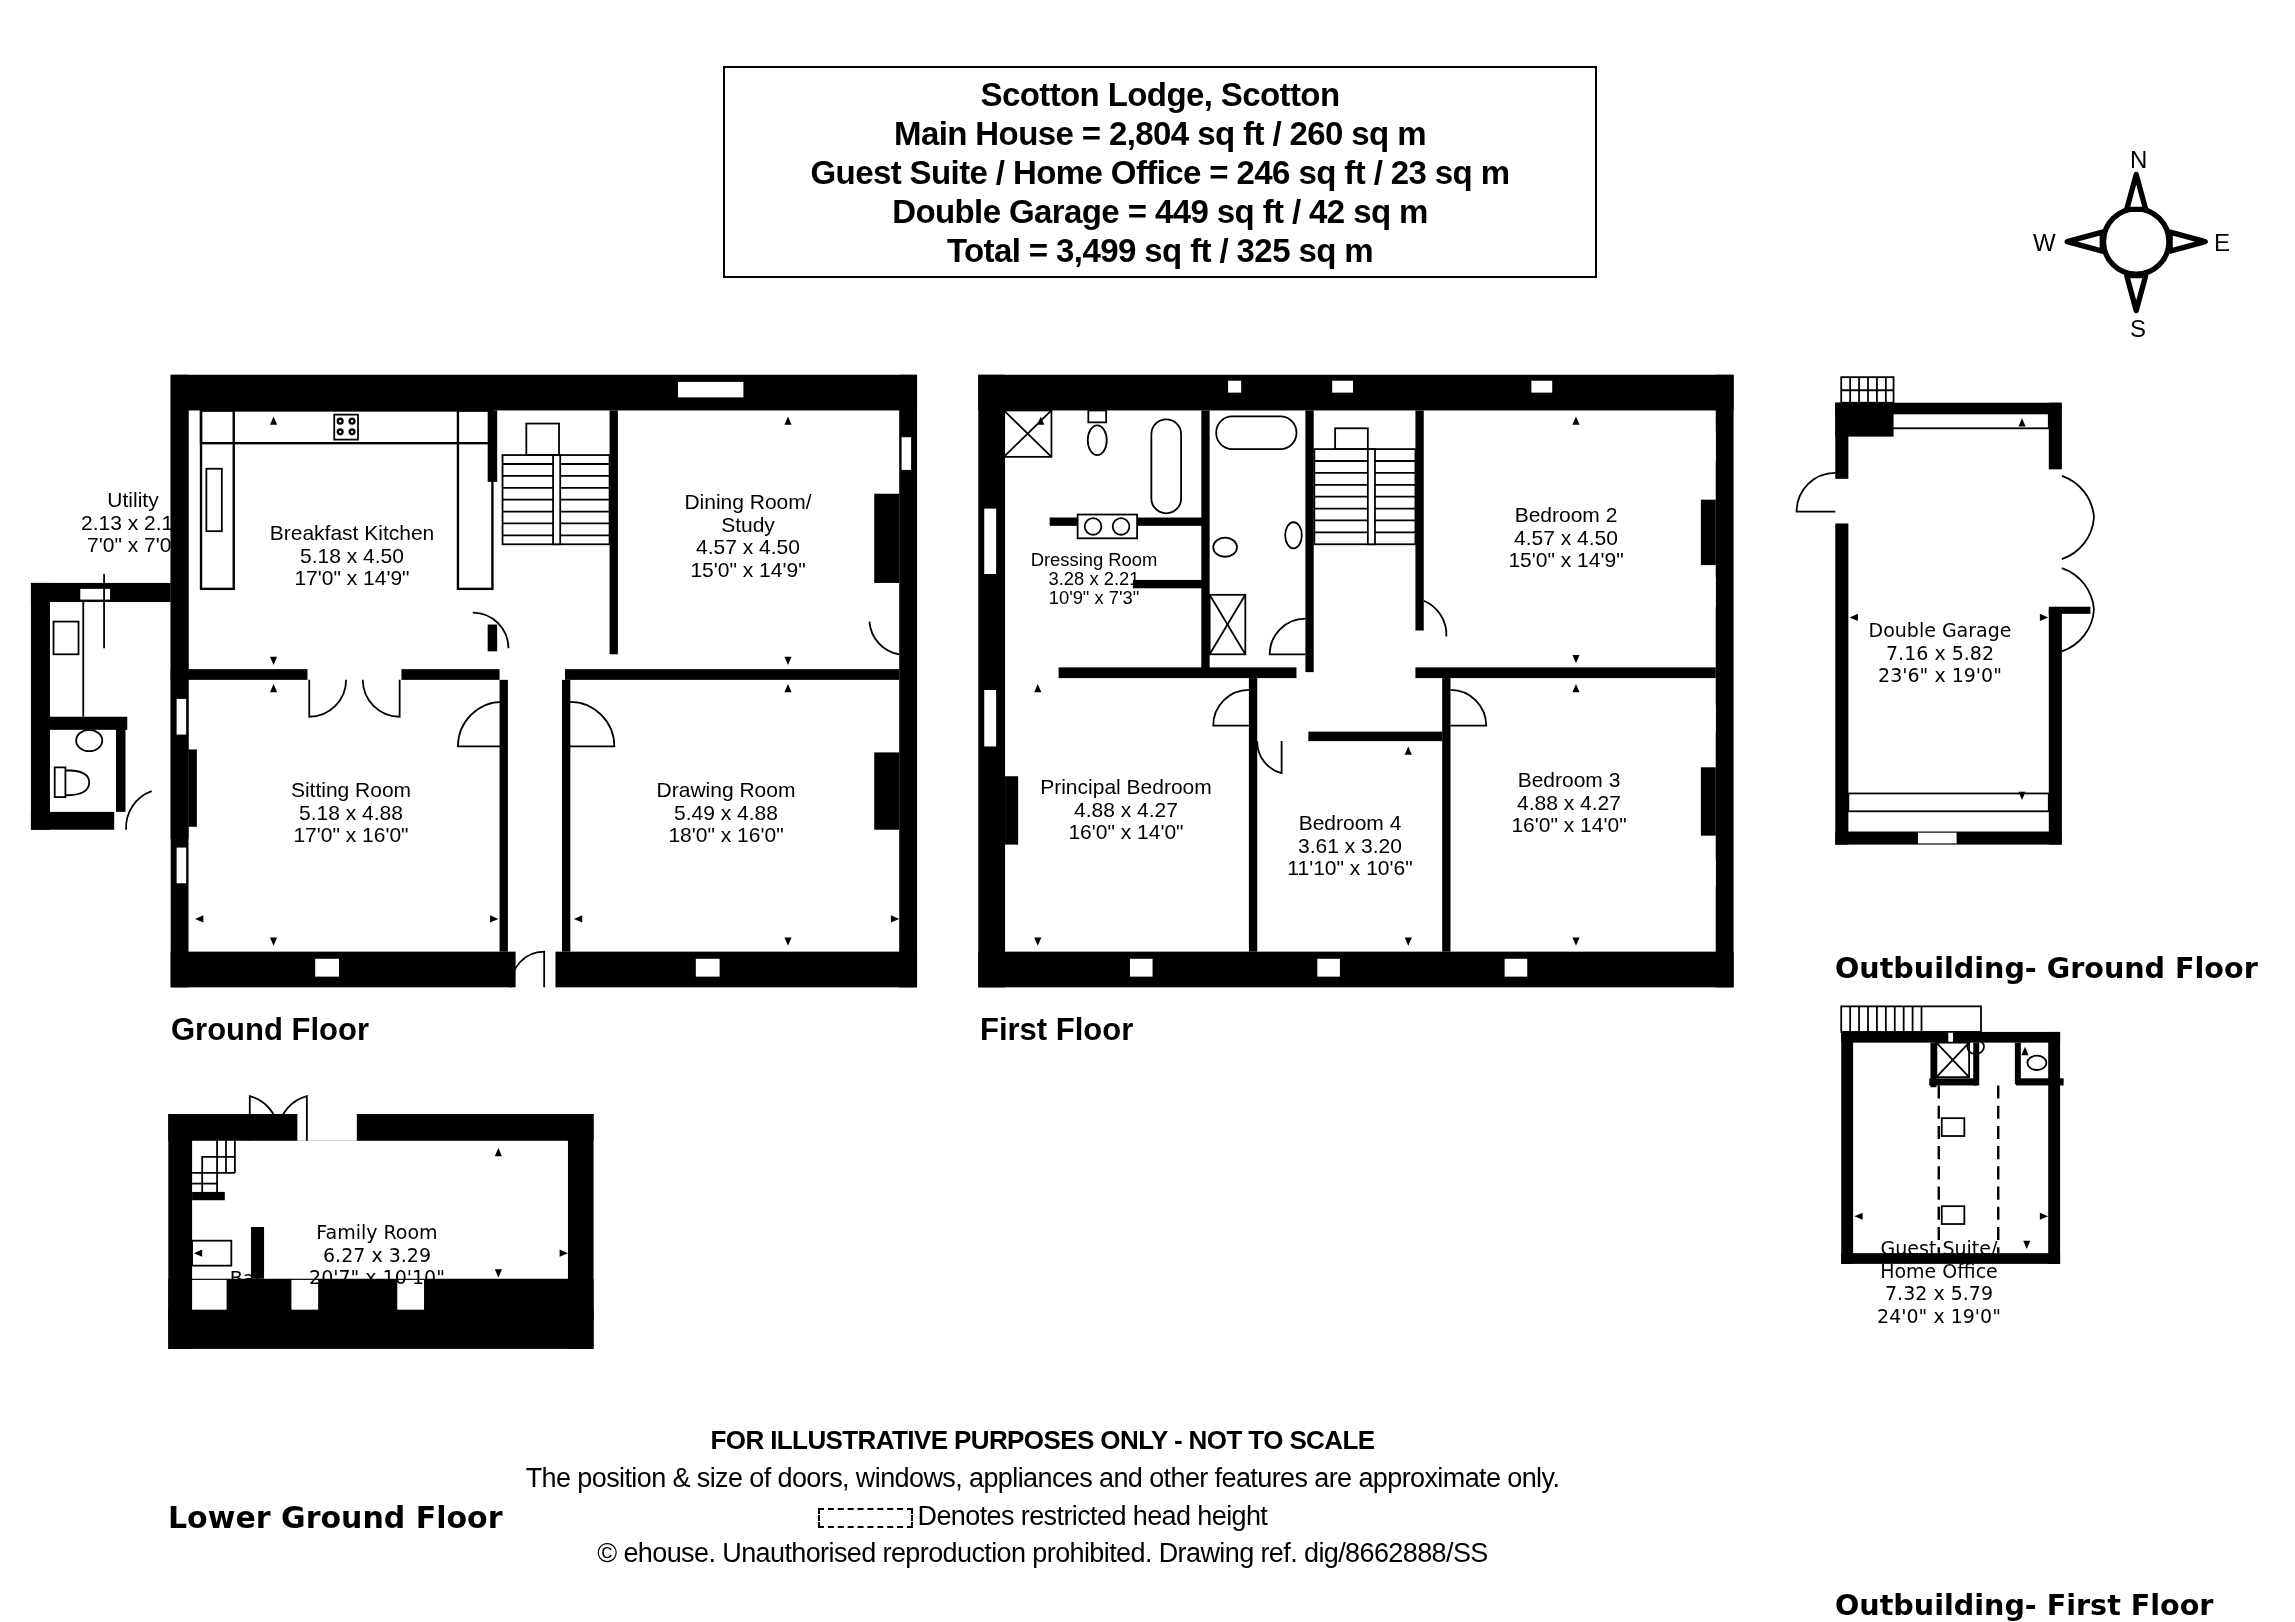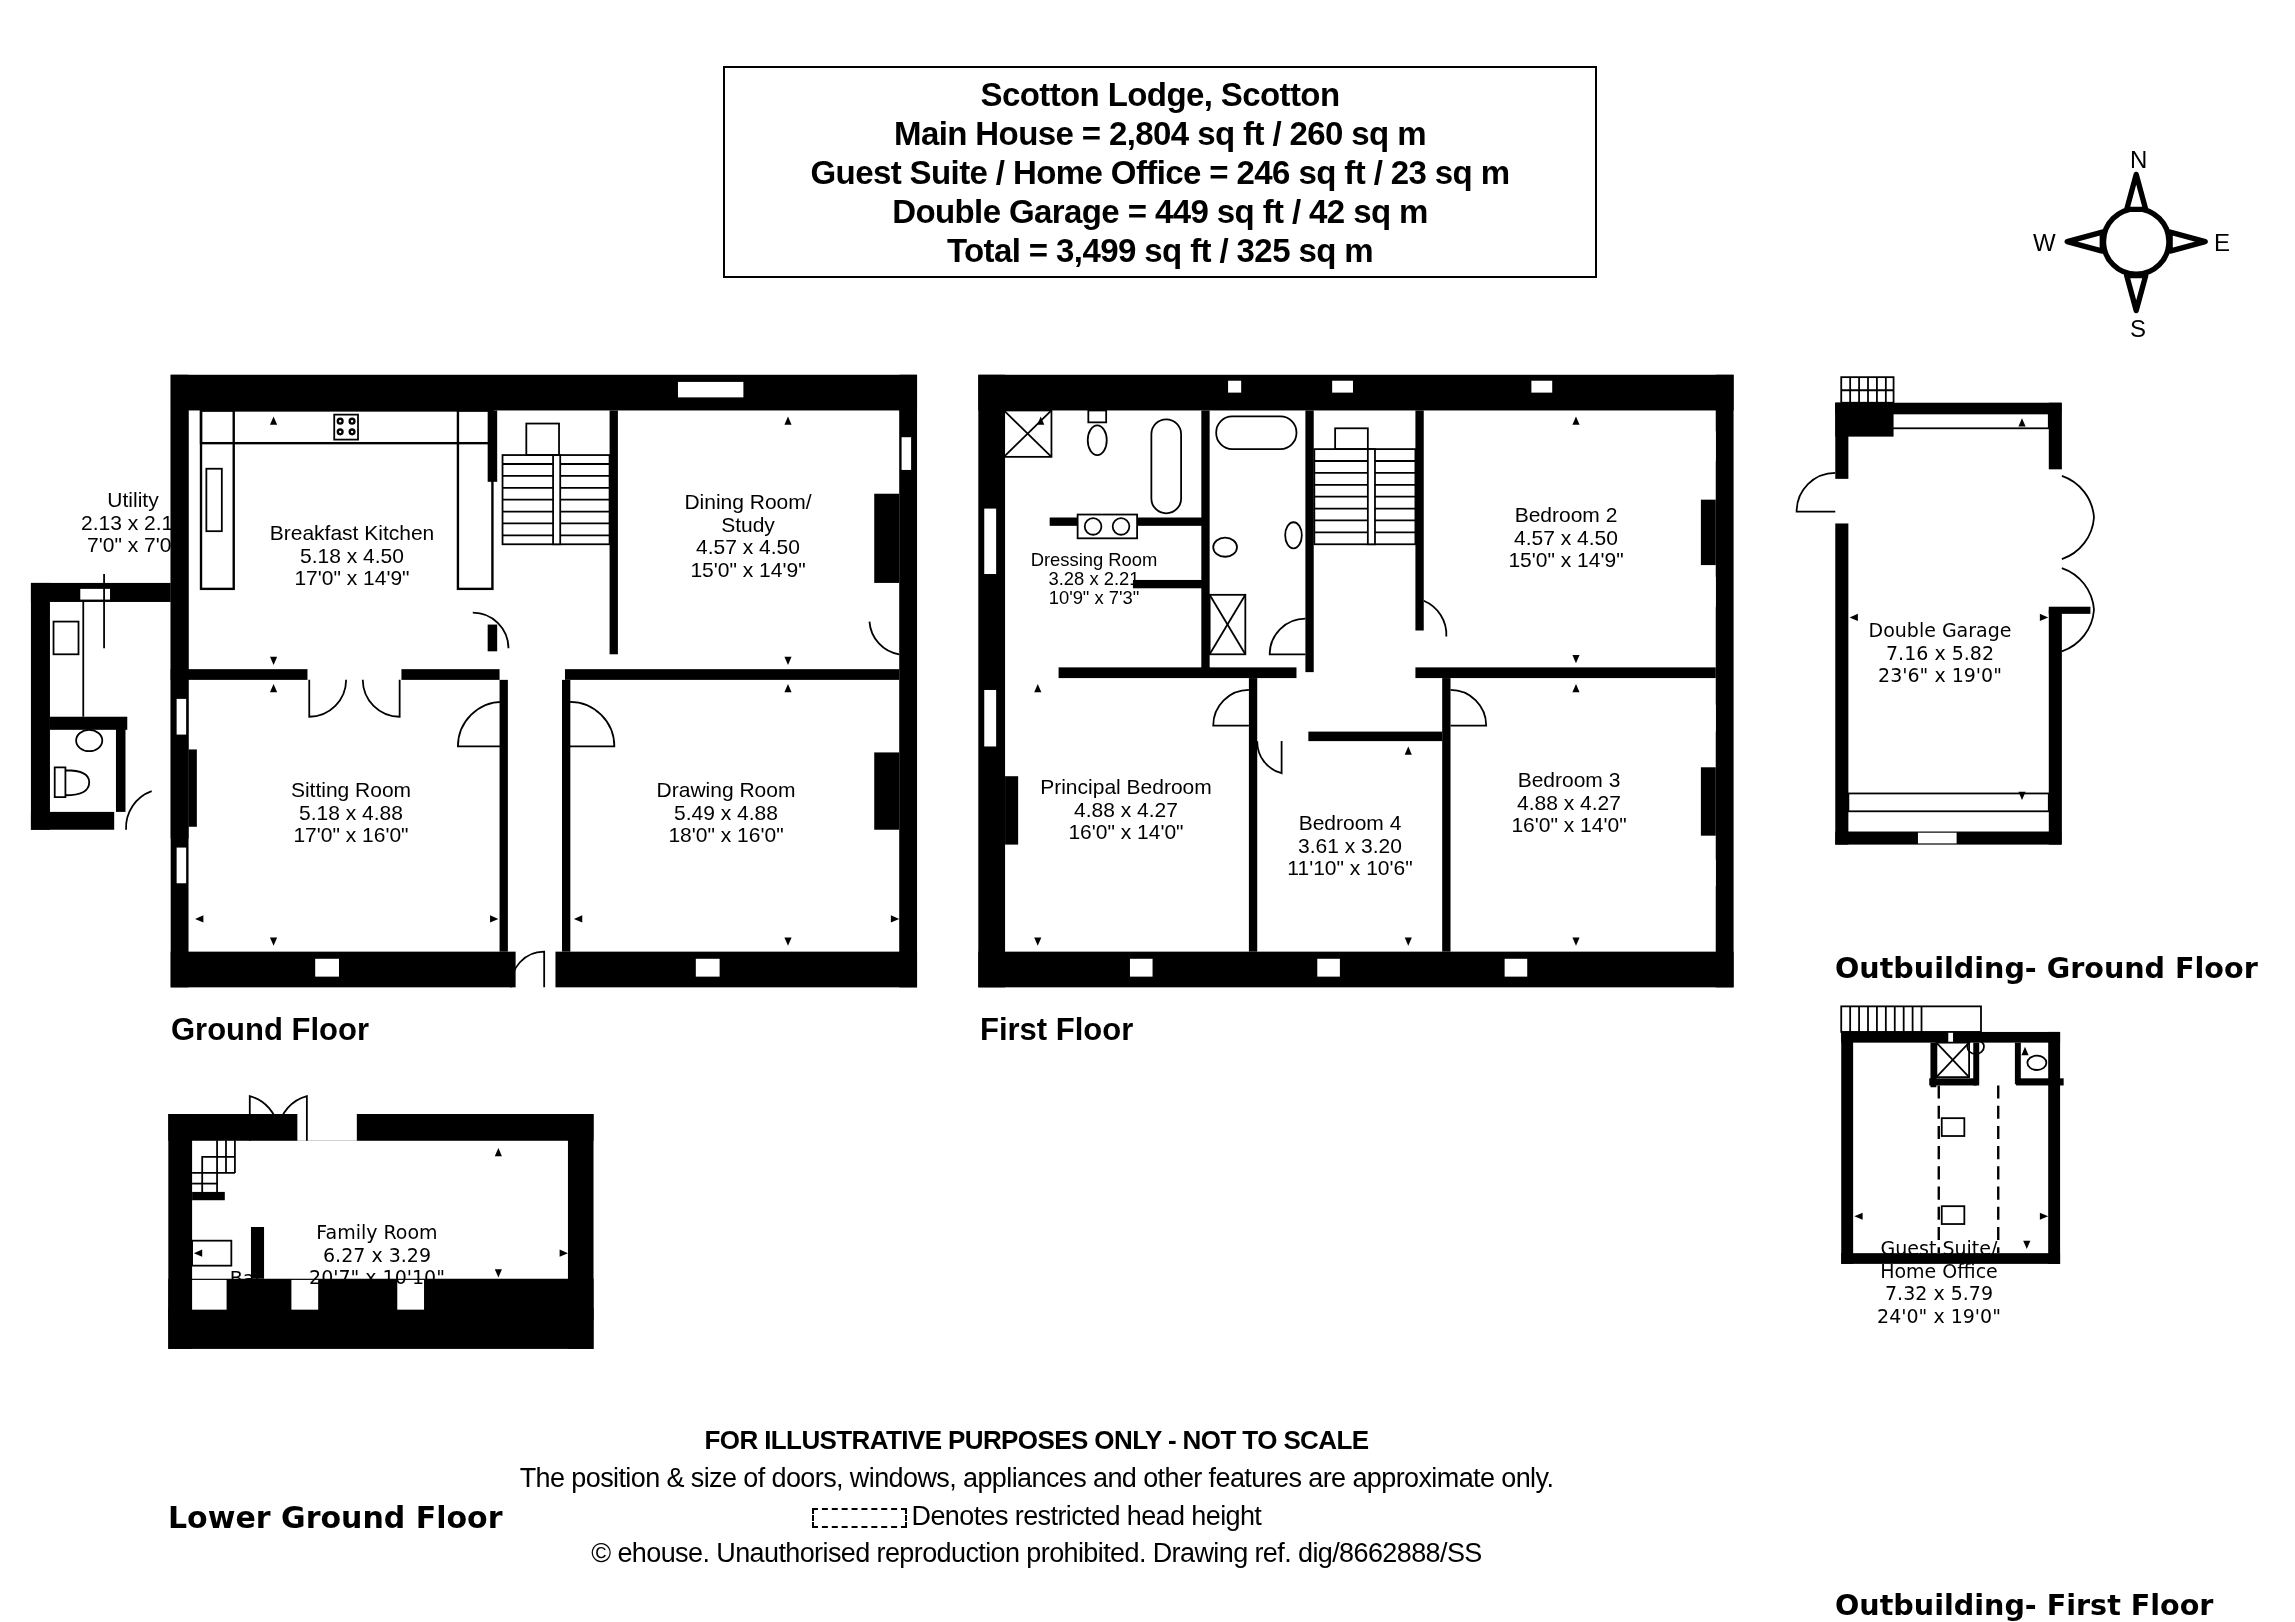--- a/index.html
+++ b/index.html
@@ -12,21 +12,21 @@
   .whitefill { fill: #fff; }
   .dash { fill: none; stroke: #000; stroke-width: 4; stroke-dasharray: 22 12; }
   .arrow { fill: #000; }
   .header-box { position: absolute; left: 723px; top: 25px; width: 874px; height: 212px; border: 2.4px solid #000; box-sizing: border-box; display: flex; flex-direction: column; align-items: center; justify-content: center; margin-top: 41px; }
   .header-line { font-family: "Liberation Sans", sans-serif; font-weight: bold; font-size: 33px; line-height: 39px; letter-spacing: -0.6px; }
   .room { position: absolute; text-align: center; font-family: "Liberation Sans", sans-serif; font-size: 21px; line-height: 22.6px; transform: translateX(-50%); white-space: nowrap; }
   .room.wide { font-family: "DejaVu Sans", sans-serif; font-size: 19px; line-height: 22.6px; }
   .floor-label { position: absolute; font-family: "Liberation Sans", sans-serif; font-weight: bold; font-size: 31px; white-space: nowrap; }
   .floor-label.wide { font-family: "DejaVu Sans", sans-serif; font-size: 28.6px; margin-top: 47px; }
   .compass-letter { position: absolute; font-family: "Liberation Sans", sans-serif; font-size: 24px; }
-  .footer-line { position: absolute; left: 2px; width: 2069px; text-align: center; font-family: "Liberation Sans", sans-serif; font-size: 27px; letter-spacing: -0.6px; }
+  .footer-line { position: absolute; left: 8px; width: 2069px; text-align: center; font-family: "Liberation Sans", sans-serif; font-size: 27px; letter-spacing: -0.6px; }
   .legend-dash { display: inline-block; width: 95px; height: 20px; border: 2.4px dashed #000; vertical-align: middle; margin-right: 4.8px; box-sizing: border-box; }
 </style>
 </head>
 <body>
 
 <div class="header-box">
   <div class="header-line">Scotton Lodge, Scotton</div>
   <div class="header-line">Main House = 2,804 sq ft / 260 sq m</div>
   <div class="header-line">Guest Suite / Home Office = 246 sq ft / 23 sq m</div>
   <div class="header-line">Double Garage = 449 sq ft / 42 sq m</div>

